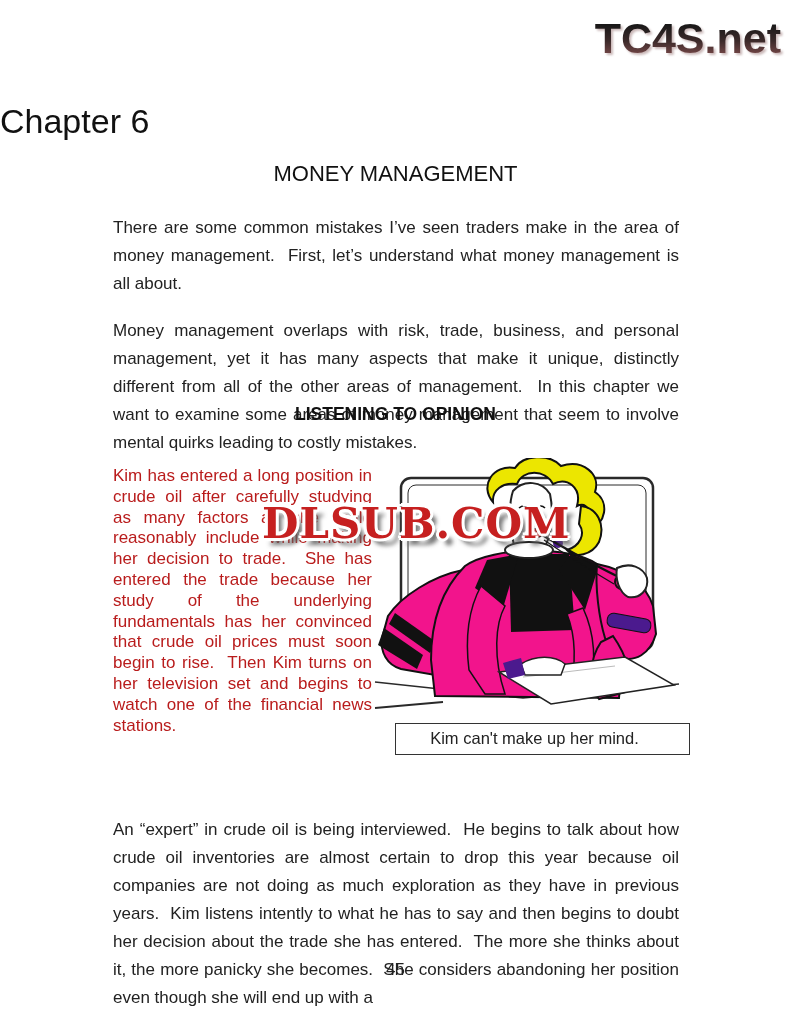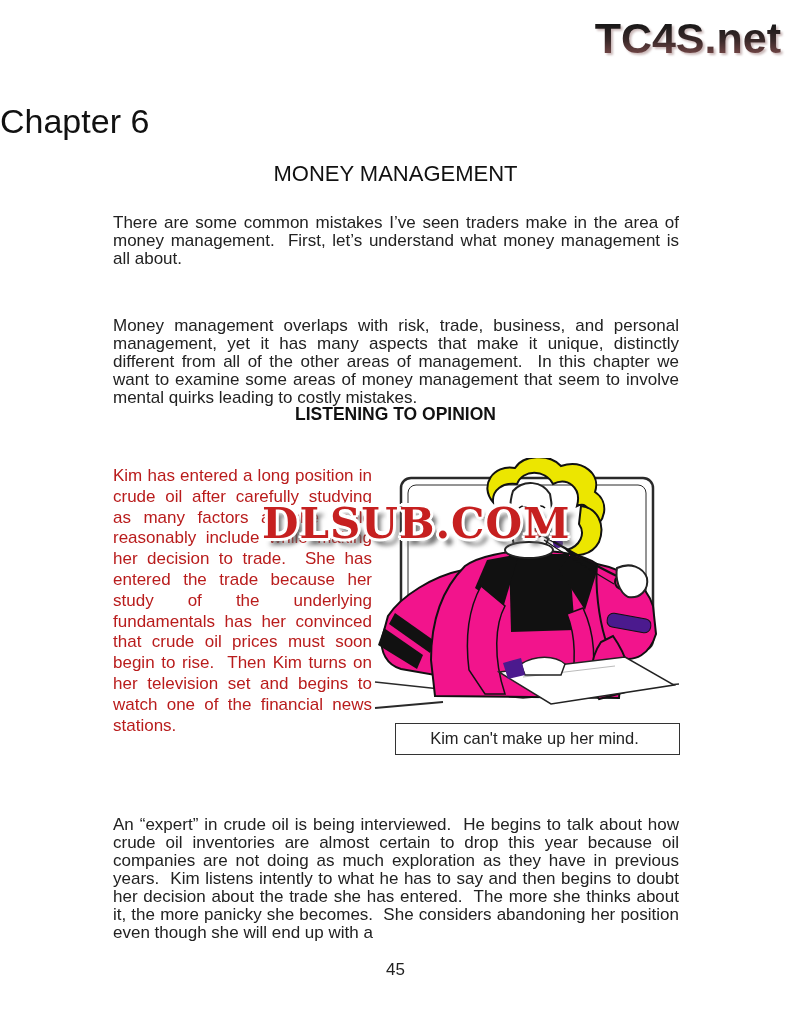--- a/index.html
+++ b/index.html
@@ -19,21 +19,21 @@
   .chapter-heading {
     position:absolute; top:90px; left:0; width:100%;
     font-size:34px; font-weight:normal; color:#111;
   }
   .chapter-title {
     position:absolute; top:149px; left:0; width:100%;
     text-align:center; font-size:22px; font-weight:normal; color:#111;
   }
   .para {
     position:absolute; left:113px; width:566px;
-    font-size:17px; line-height:18px; text-align:justify;
+    font-size:17px; line-height:28px; text-align:justify;
     white-space:pre-wrap; color:#222;
   }
   .p-intro    { top:202px; }
   .p-overview { top:305px; }
   .section-heading {
     position:absolute; top:392px; left:0; width:100%;
     text-align:center; font-size:17.5px; font-weight:bold; color:#111;
   }
   .story-col {
     position:absolute; top:454px; left:113px; width:259px;
@@ -42,21 +42,21 @@
   }
   .p-cont { top:804px; }
   
   .figure-art {
     position:absolute; top:446px; left:373px; width:308px; height:260px;
   }
   .figure-caption {
     position:absolute; top:711px; left:395px; width:265px;
     border:1.5px solid #333; background:#fff;
     text-align:center; font-size:16.5px; color:#222;
-    padding:5px 12px 6px 6px;
+    padding:5px 22px 6px 6px;
   }
   
   .dlsub {
     position:absolute; top:486px; left:262px;
     font-family:"DejaVu Serif", serif; font-weight:bold;
     font-size:42px; letter-spacing:1px; color:#c62020;
     transform:scaleY(1.04);
     text-shadow:
       3px 0 0 #fff, -3px 0 0 #fff, 0 3px 0 #fff, 0 -3px 0 #fff,
       2px 2px 0 #fff, -2px -2px 0 #fff, 2px -2px 0 #fff, -2px 2px 0 #fff,

